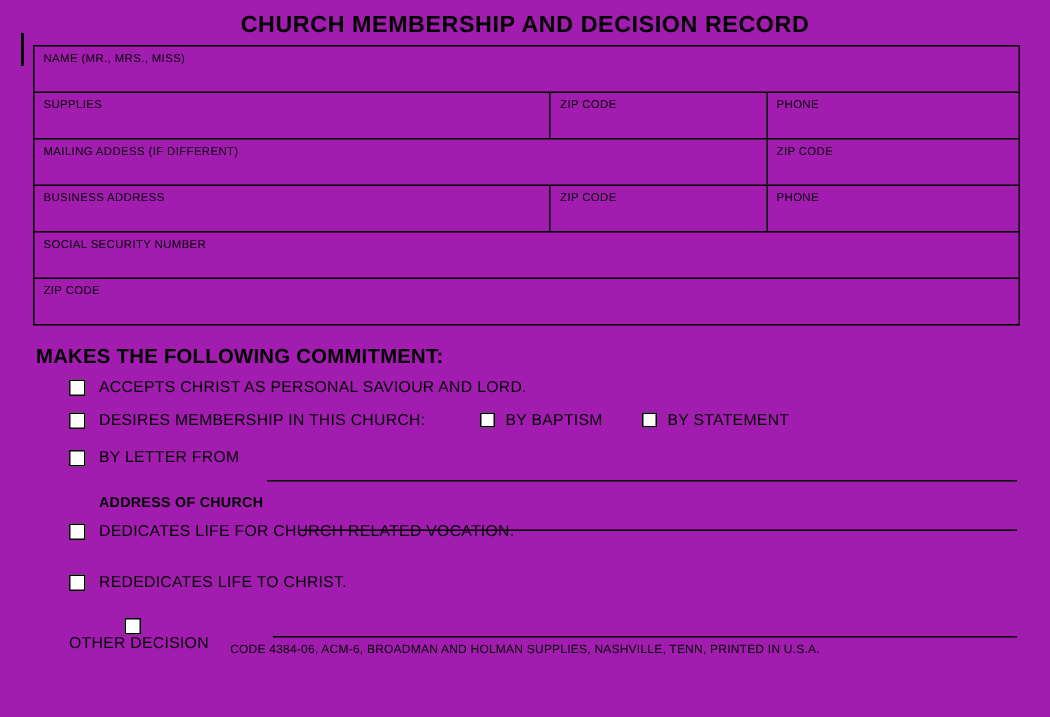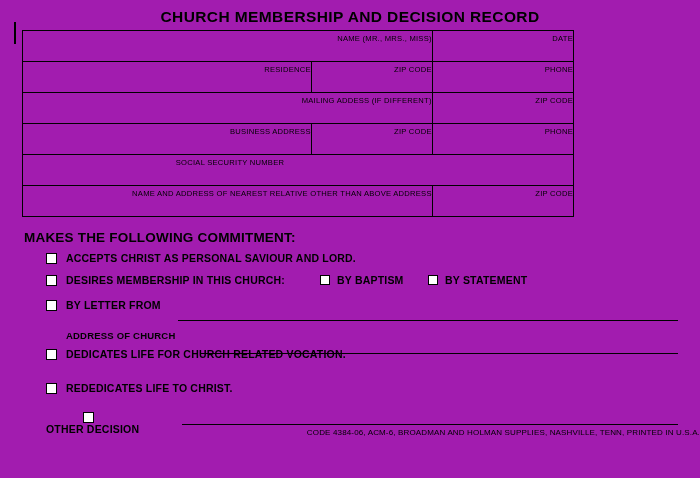--- a/index.html
+++ b/index.html
@@ -41,24 +41,23 @@
     font-weight: bold;
     letter-spacing: 0.4px;
     font-family: "Liberation Sans", sans-serif;
   }
 
   
   .table {
     position: absolute;
     left: 22px;
     top: 30px;
-    width: 552px;
+    width: 658px;
     border: 1.3px solid #000;
     box-sizing: border-box;
-    text-align: right;
   }
   .row {
     display: flex;
     border-bottom: 1.3px solid #000;
     box-sizing: border-box;
   }
   .row:last-child { border-bottom: none; }
   .cell {
     position: relative;
     box-sizing: border-box;
@@ -104,21 +103,21 @@
     font-size: 13.5px;
     font-weight: bold;
     letter-spacing: 0.2px;
   }
 
   .line-item {
     position: absolute;
     display: flex;
     align-items: center;
     font-size: 10.5px;
-    font-weight: bold;
+    font-weight: normal;
     letter-spacing: 0.2px;
   }
   .chk {
     display: inline-block;
     width: 11px;
     height: 11px;
     border: 1.4px solid #000;
     box-sizing: border-box;
     margin-right: 9px;
     background: #fff;
@@ -141,48 +140,45 @@
     font-size: 9.5px;
     font-weight: bold;
     letter-spacing: 0.2px;
   }
 
   .footer {
     position: absolute;
     left: 0;
     top: 428px;
     width: 700px;
-    text-align: right;
+    text-align: center;
     font-size: 8px;
     letter-spacing: 0.15px;
   }
 </style>
 </head>
 <body>
 
 <div class="page">
 
   <div class="edge-tick"></div>
 
   <div class="title">CHURCH MEMBERSHIP AND DECISION RECORD</div>
 
   <div class="table">
 
     <div class="row">
       <div class="cell w-nameA">
         <span class="lbl">NAME (MR., MRS., MISS)</span>
       </div>
-      <div class="cell w-nameB">
-        <span class="lbl">DATE</span>
-      </div>
     </div>
 
     <div class="row">
       <div class="cell w-resA">
-        <span class="lbl">RESIDENCE</span>
+        <span class="lbl">SUPPLIES</span>
       </div>
       <div class="cell w-resB">
         <span class="lbl">ZIP CODE</span>
       </div>
       <div class="cell w-resC">
         <span class="lbl">PHONE</span>
       </div>
     </div>
 
     <div class="row">
@@ -206,23 +202,20 @@
       </div>
     </div>
 
     <div class="row">
       <div class="cell w-bdayB">
         <span class="lbl">SOCIAL SECURITY NUMBER</span>
       </div>
     </div>
 
     <div class="row">
-      <div class="cell w-relA">
-        <span class="lbl">NAME AND ADDRESS OF NEAREST RELATIVE OTHER THAN ABOVE ADDRESS</span>
-      </div>
       <div class="cell w-relB">
         <span class="lbl">ZIP CODE</span>
       </div>
     </div>
 
   </div>
 
   <div class="commit-head">MAKES THE FOLLOWING COMMITMENT:</div>
 
   <div class="line-item" style="left:46px; top:252px;">

